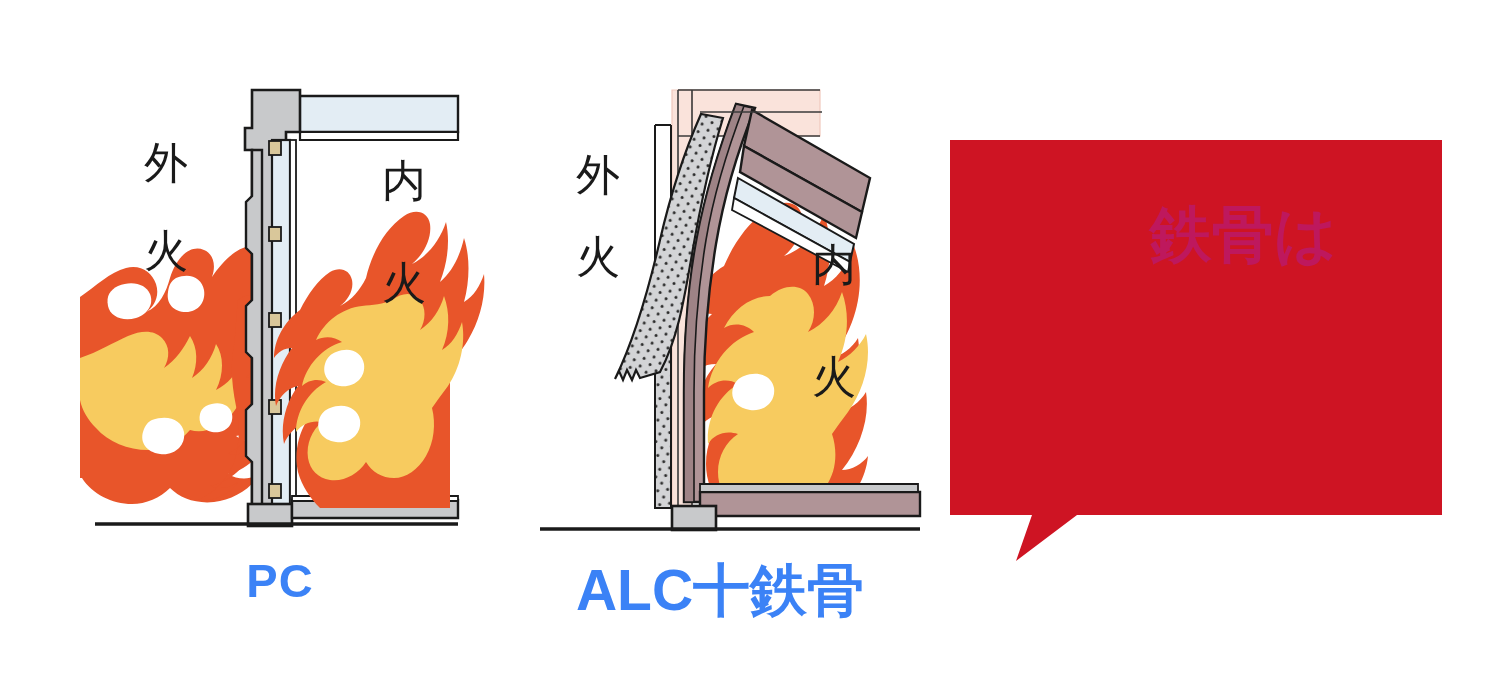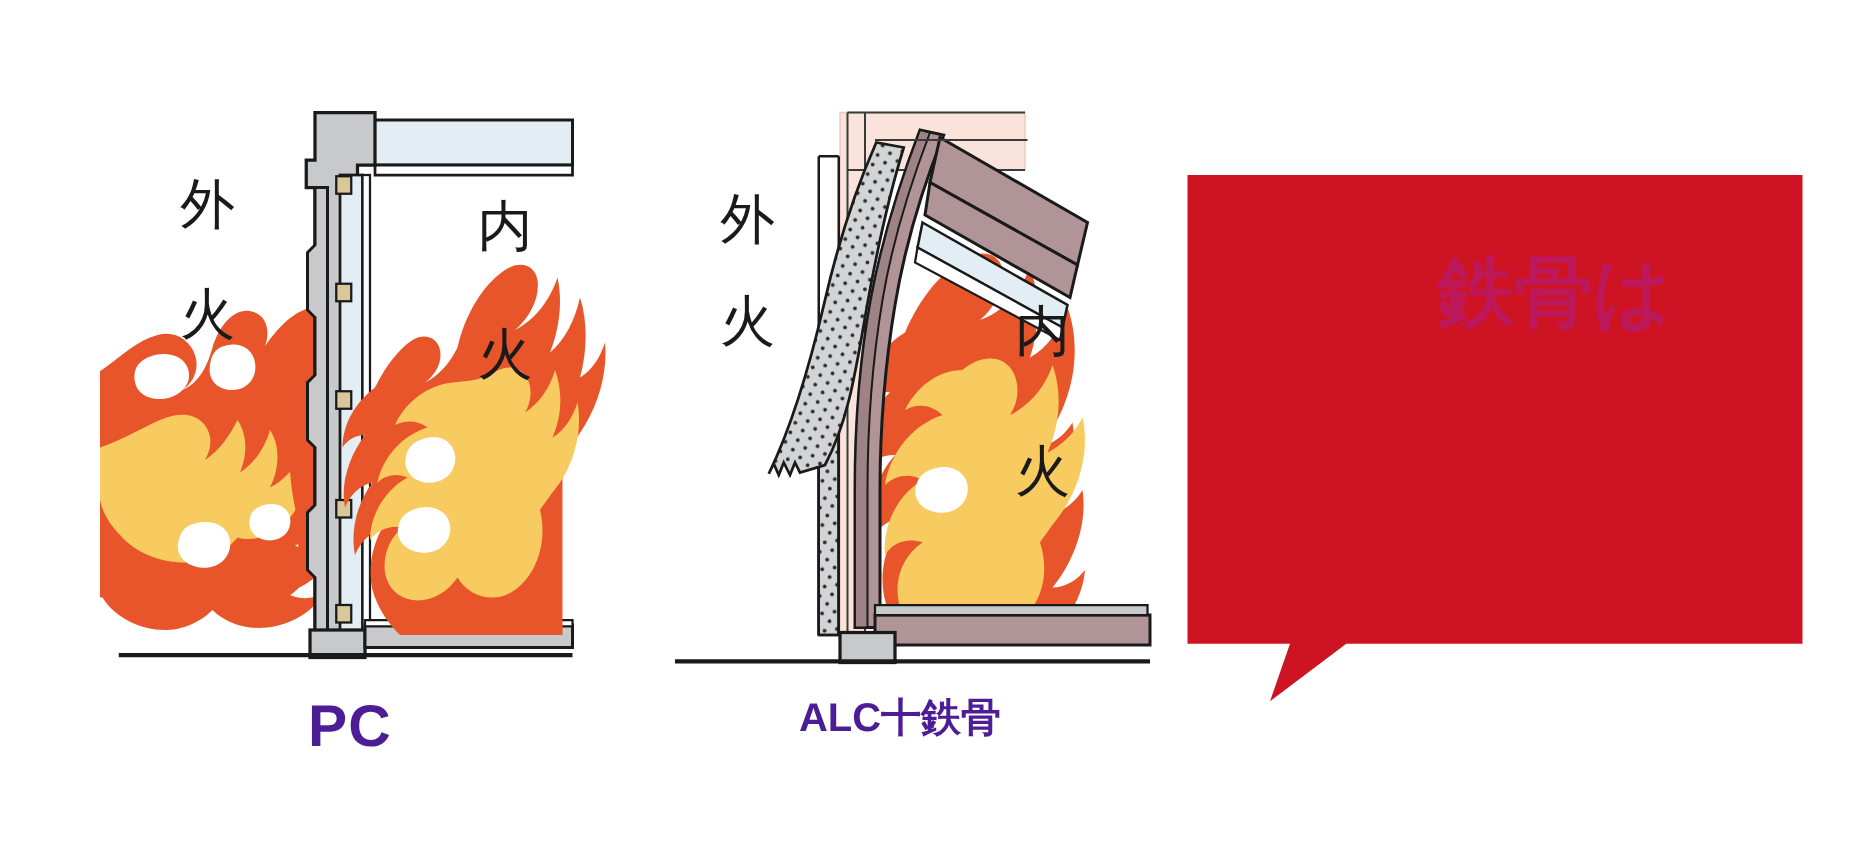--- a/index.html
+++ b/index.html
@@ -24,33 +24,33 @@
   .stage {
     position: absolute;
     left: 0; top: 0;
     width: 1501px;
     height: 679px;
   }
   .cap {
     position: absolute;
     font-family: "Liberation Sans", "DejaVu Sans", sans-serif;
     font-weight: 700;
-    color: #4c1d95;
+    color: #3b82f6;
     white-space: nowrap;
   }
   #caption-pc {
     left: 0; top: 553px; width: 560px;
     text-align: center;
     font-size: 47px;
     letter-spacing: 1px;
   }
   #caption-alc {
     left: 480px; top: 553px; width: 480px;
     text-align: center;
-    font-size: 32px;
+    font-size: 57px;
     letter-spacing: 0px;
   }
   .bubble-text {
     position: absolute;
     left: 950px;
     top: 196px;
     width: 587px;
     text-align: center;
     color: #be185d;
     font-weight: 700;

